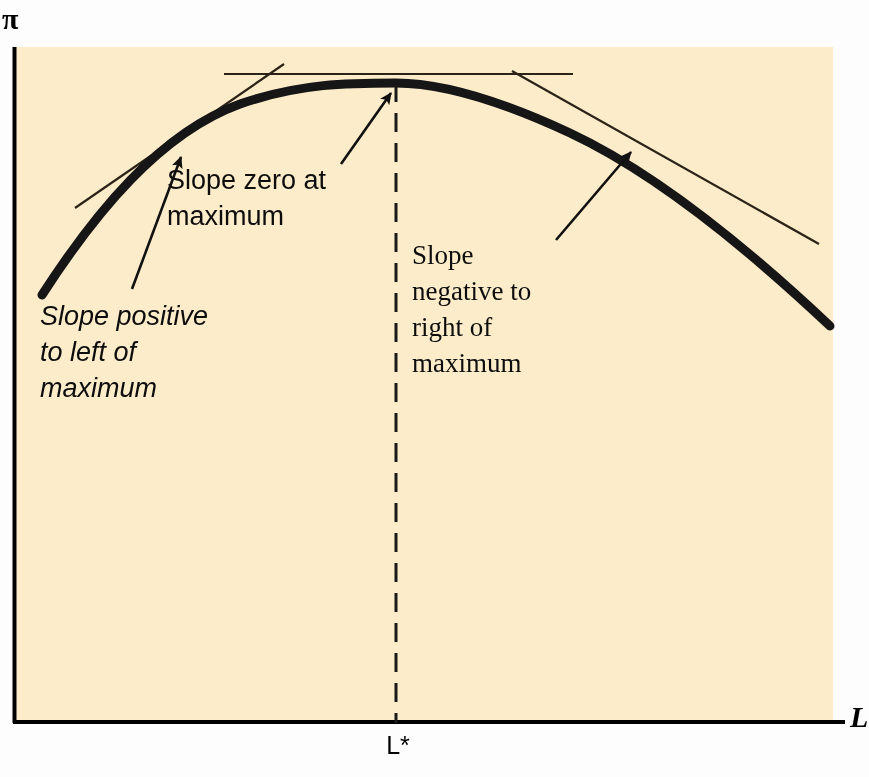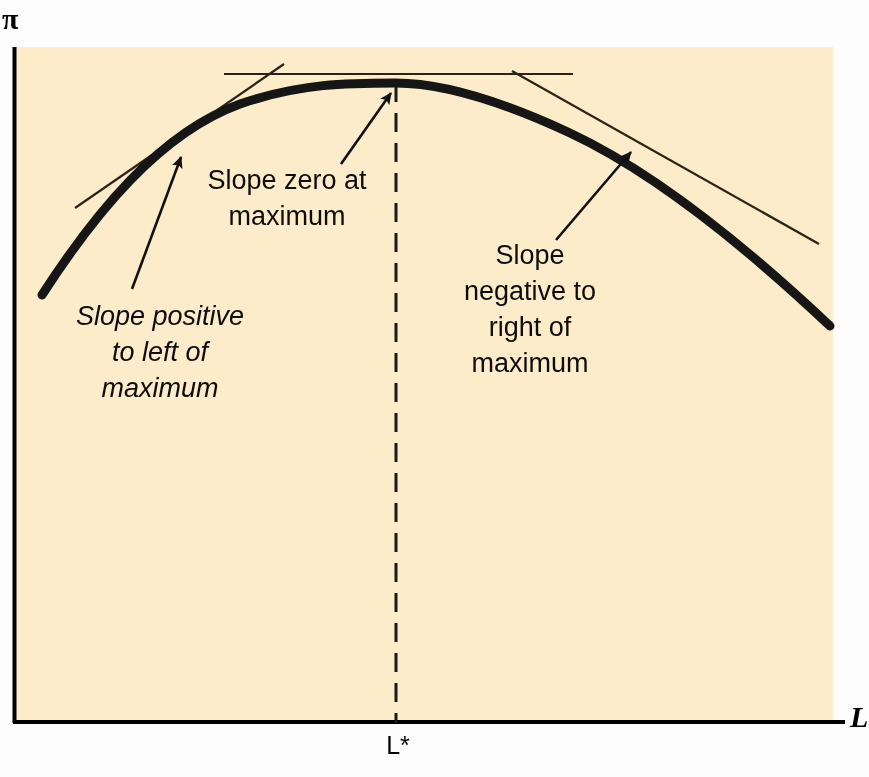--- a/index.html
+++ b/index.html
@@ -55,38 +55,39 @@
     font-size: 25px;
     color: #000000;
     line-height: 1;
   }
   .annotation {
     position: absolute;
     font-family: "Liberation Sans", sans-serif;
     font-size: 27px;
     line-height: 1.33;
     color: #0d0d0d;
-    text-align: center;
+    text-align: left;
     white-space: pre;
   }
   #ann-zero {
     left: 167px;
     top: 163px;
     width: 240px;
   }
   #ann-positive {
     left: 40px;
     top: 299px;
     width: 240px;
     font-style: italic;
   }
   #ann-negative {
     left: 412px;
     top: 238px;
     width: 236px;
+    font-family: Liberation Serif, serif;
   }
 </style>
 </head>
 <body>
 
 <div id="figure">
 
   <svg viewBox="0 0 869 777">
     <defs>
       <marker id="arrowhead" markerWidth="5" markerHeight="5" refX="4.2" refY="2.5" orient="auto" markerUnits="strokeWidth">

